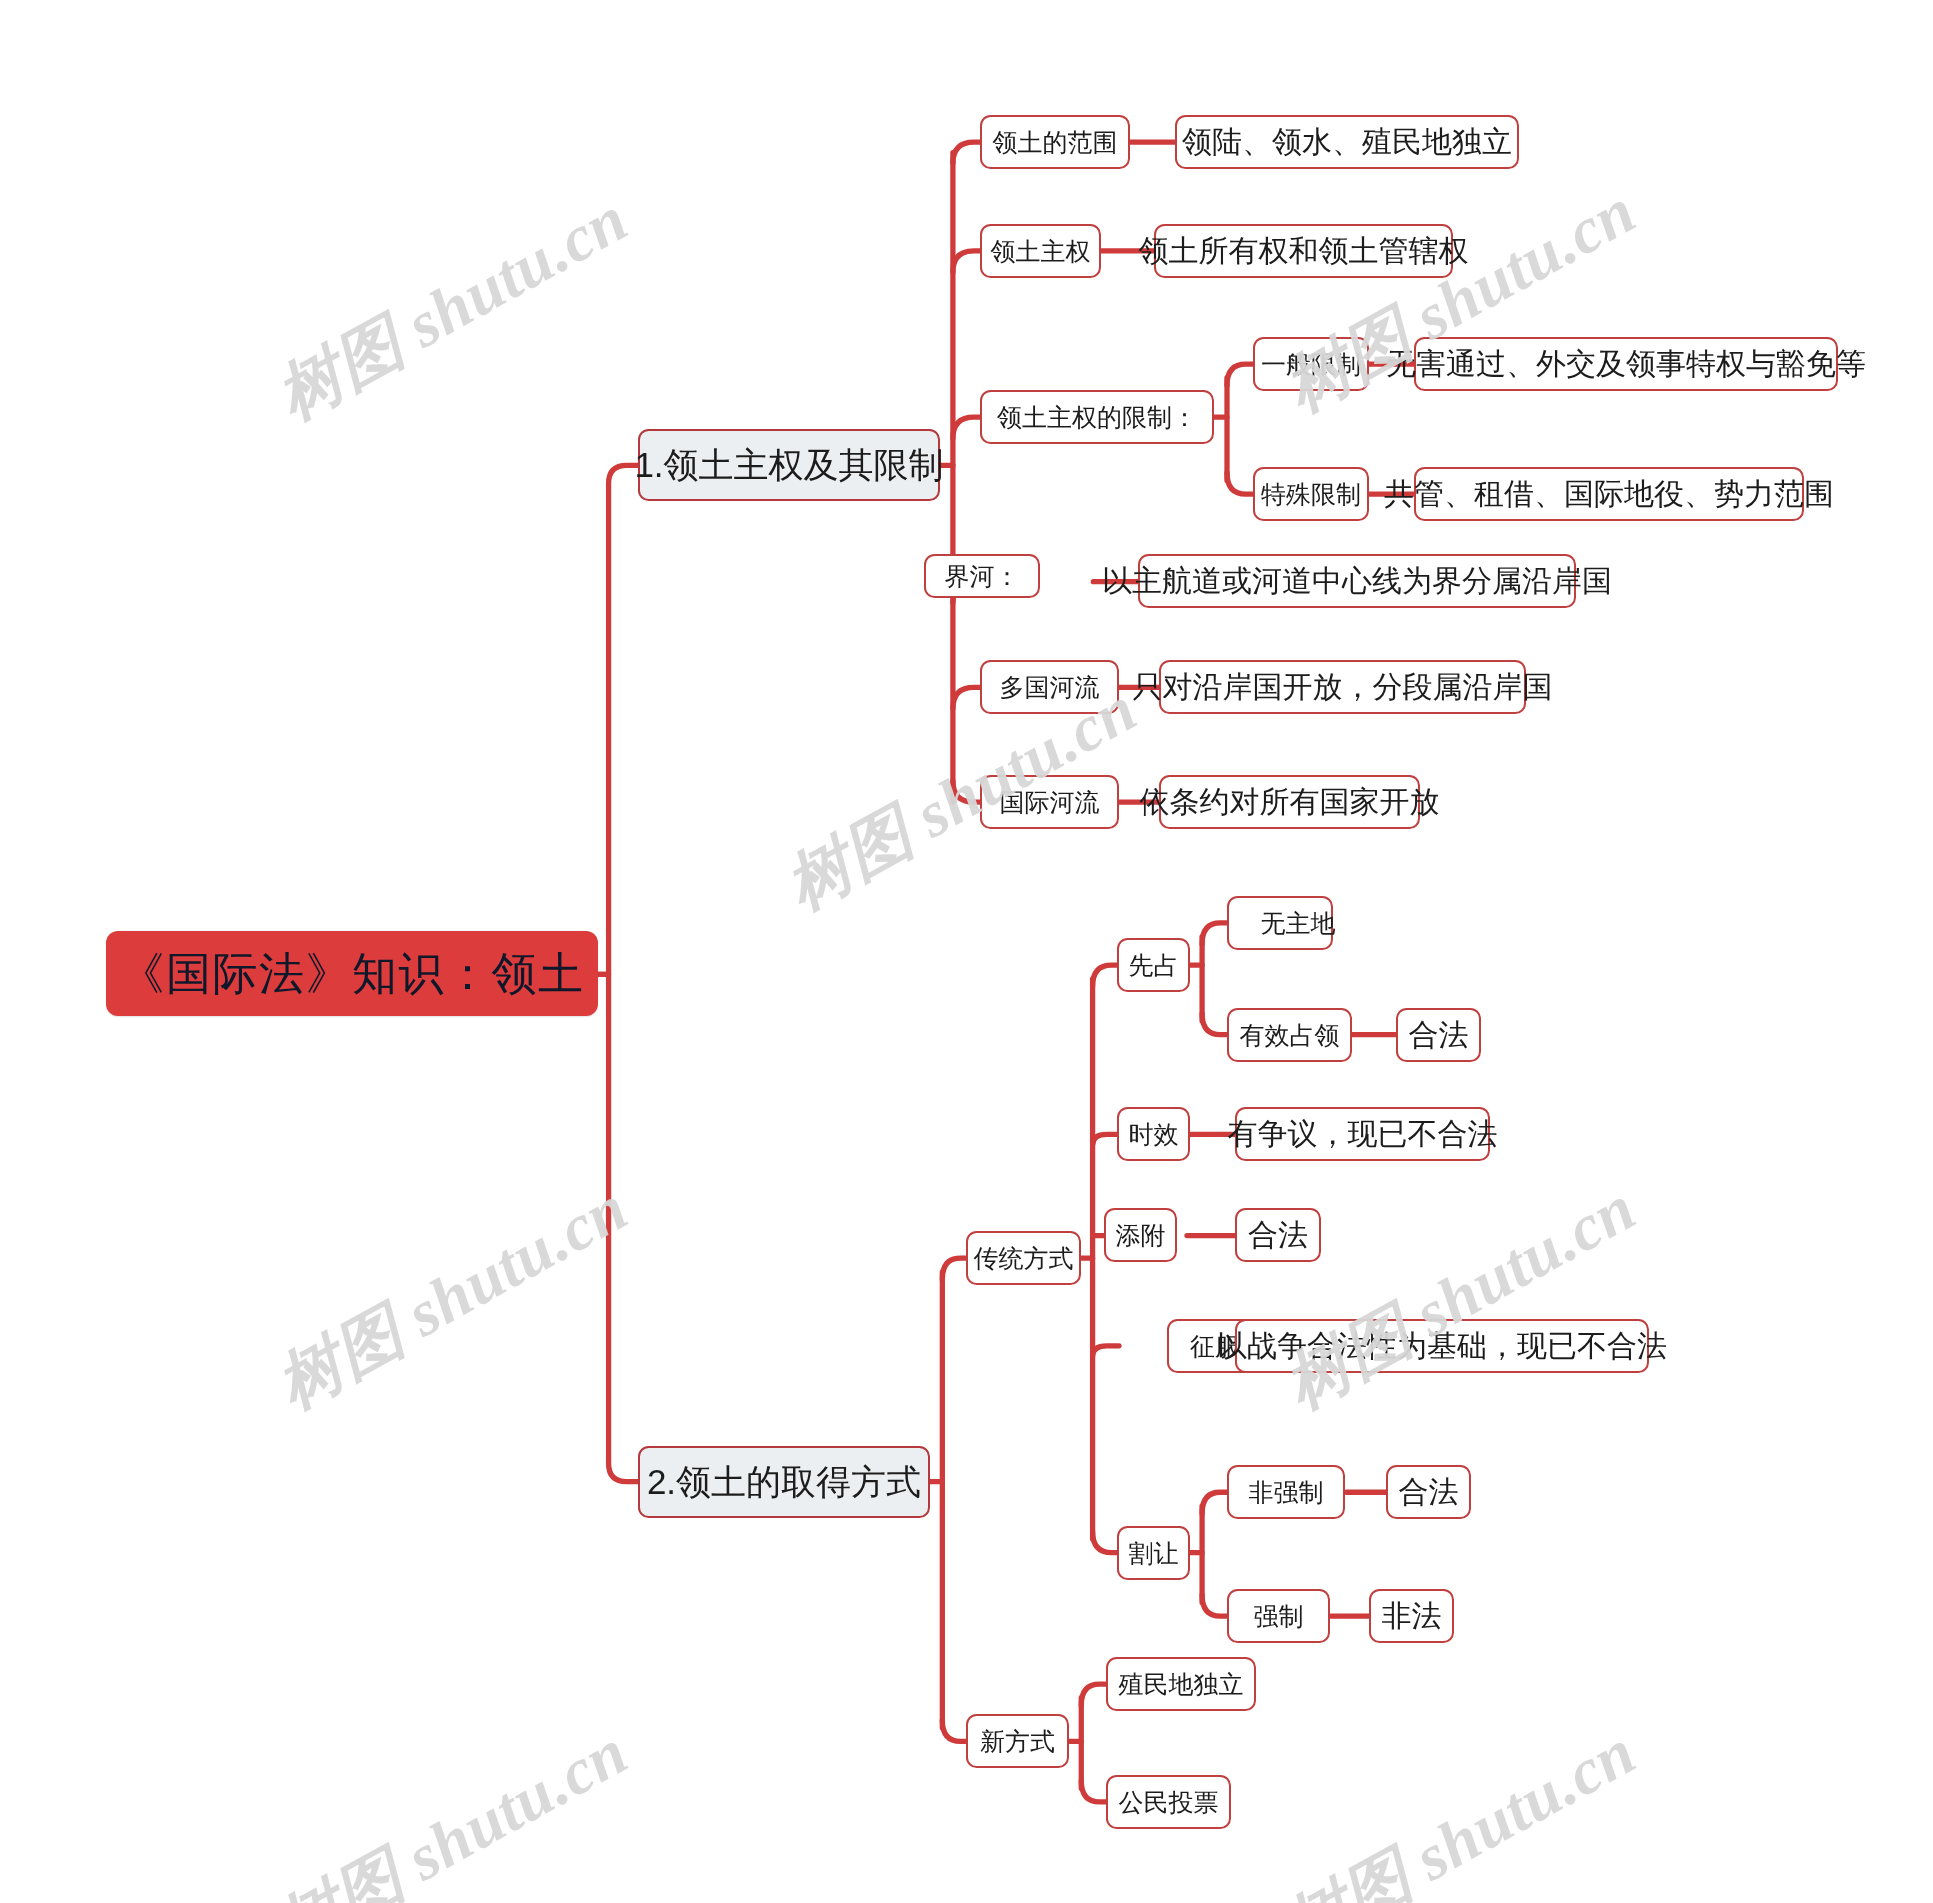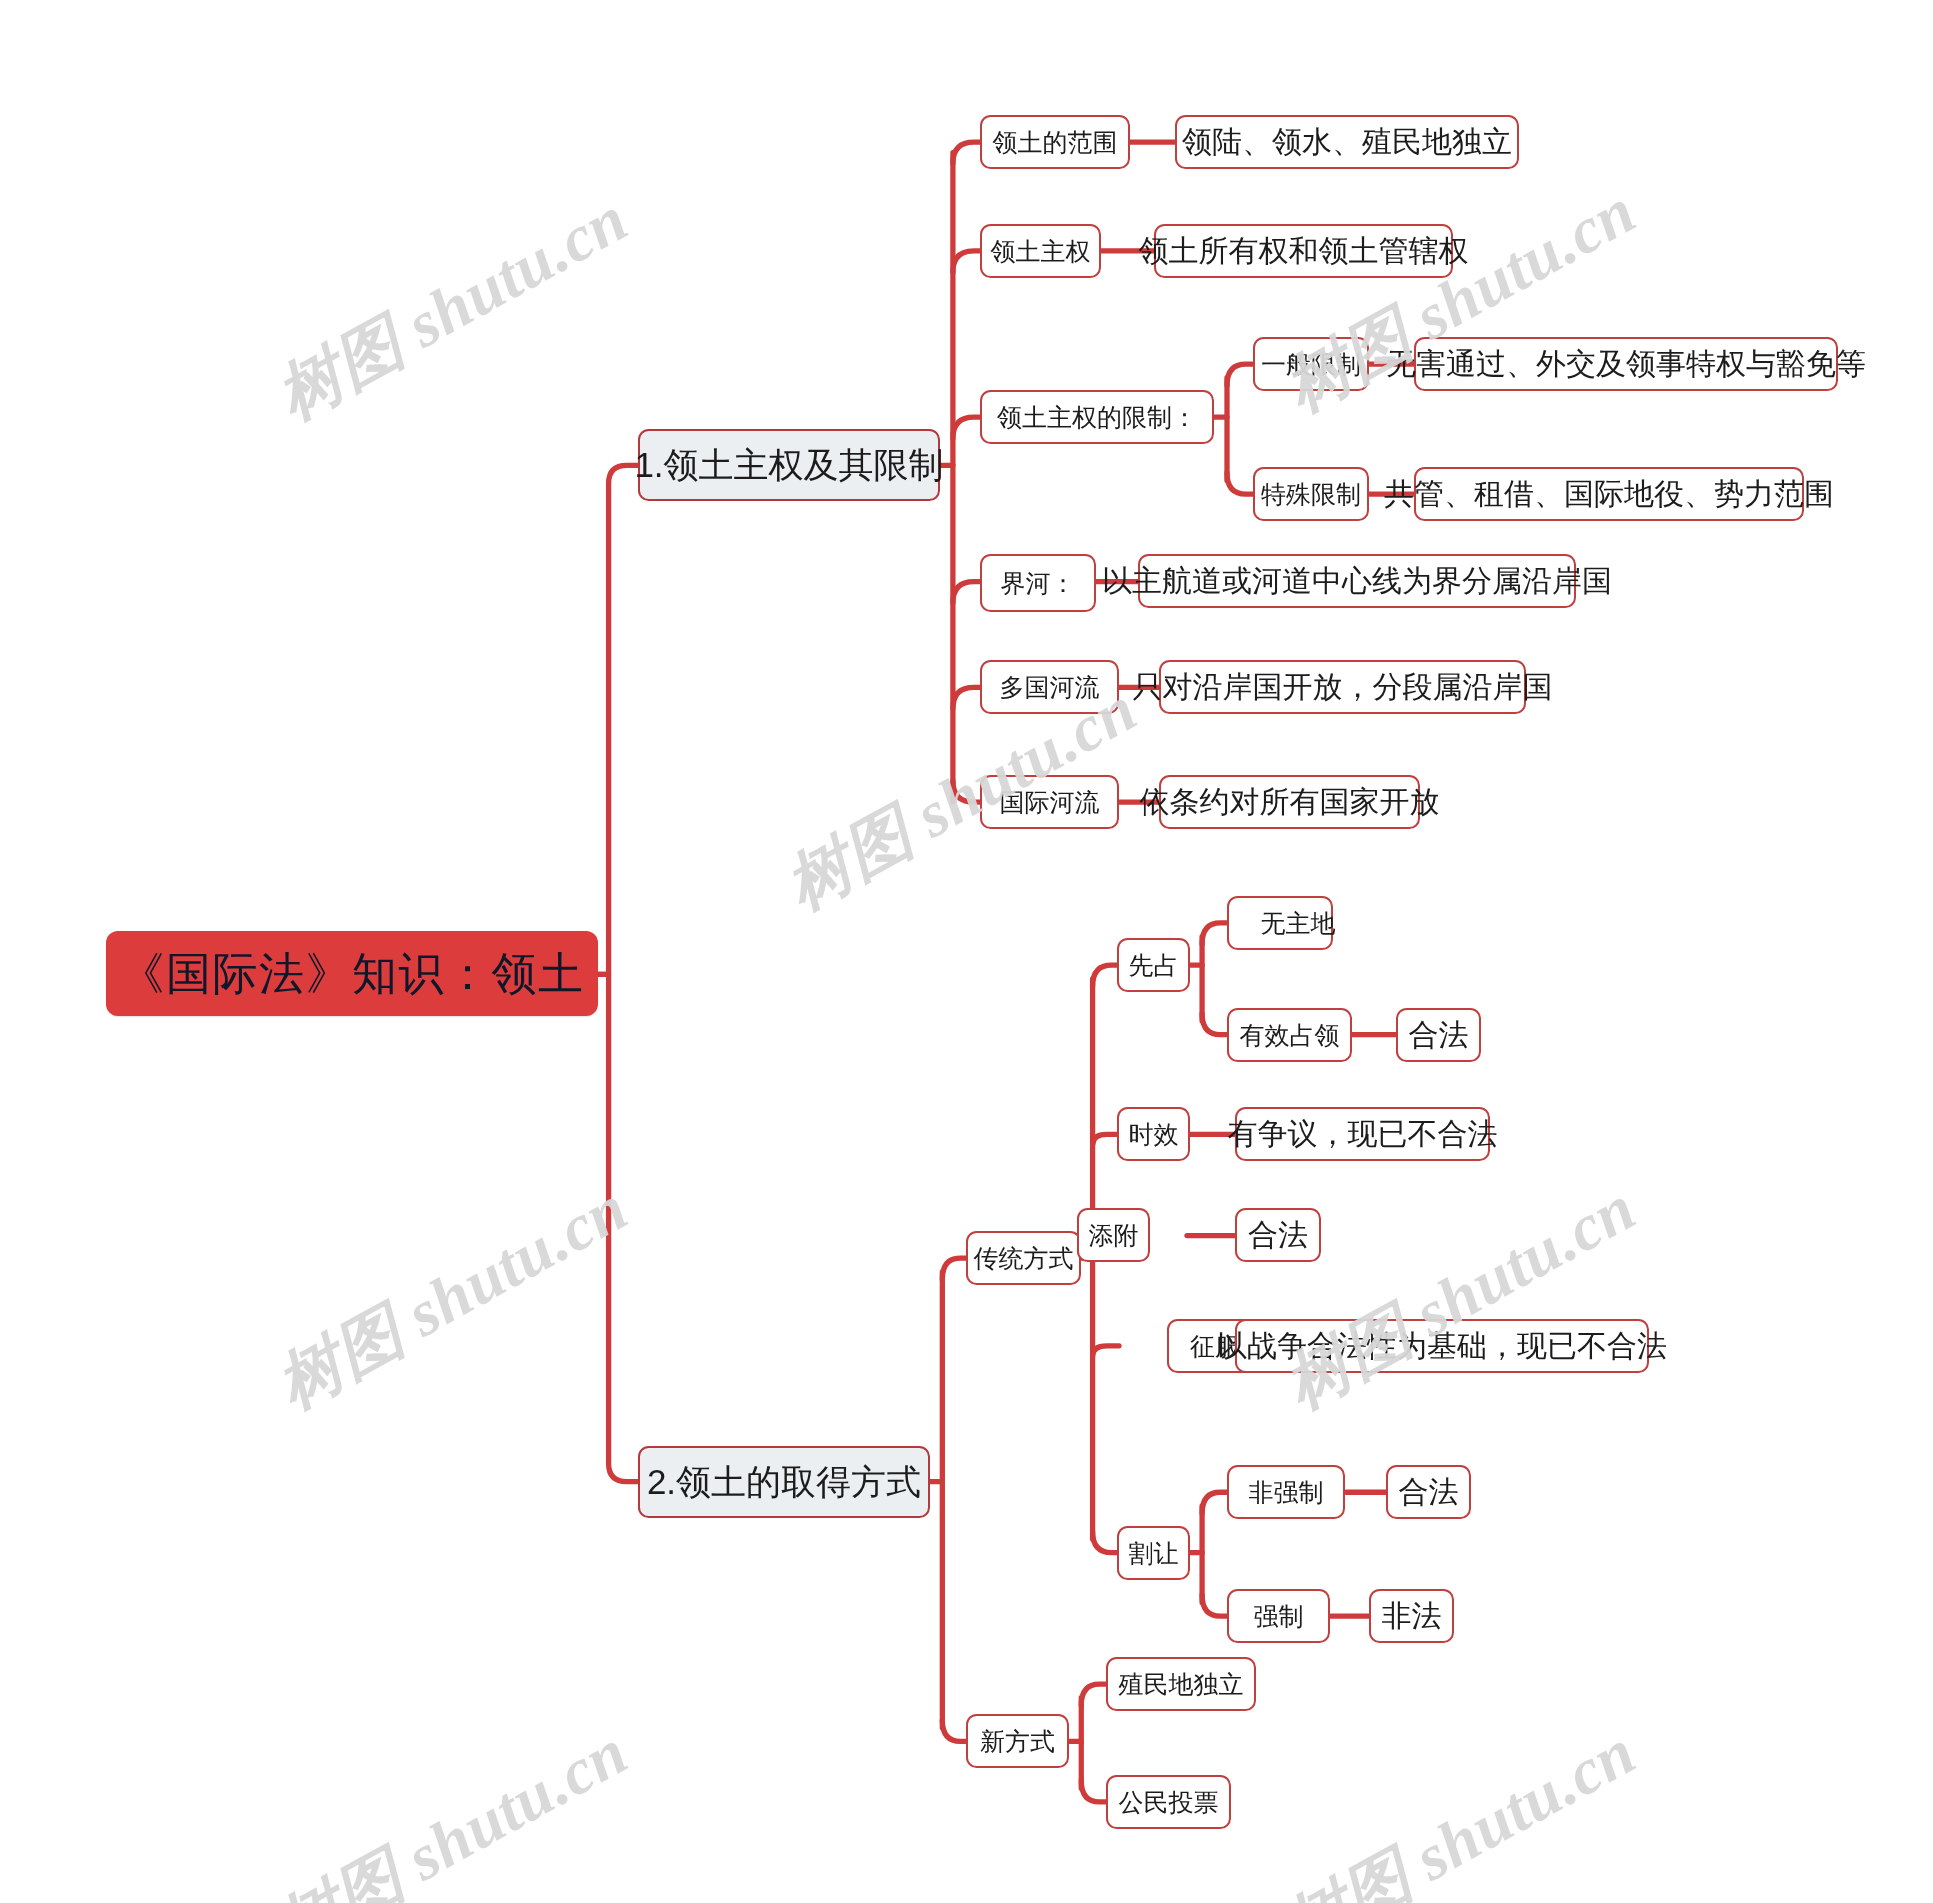--- a/index.html
+++ b/index.html
@@ -164,42 +164,42 @@
   <div class="node leaf" style="left:1154px;top:224px;width:299px;height:54px;">领土所有权和领土管辖权</div>
 
   <div class="node lvl2" style="left:980px;top:390px;width:234px;height:54px;">领土主权的限制：</div>
 
   <div class="node lvl3" style="left:1253px;top:337px;width:116px;height:54px;">一般限制</div>
   <div class="node leaf" style="left:1414px;top:337px;width:424px;height:54px;">无害通过、外交及领事特权与豁免等</div>
 
   <div class="node lvl3" style="left:1253px;top:467px;width:116px;height:54px;">特殊限制</div>
   <div class="node leaf" style="left:1414px;top:467px;width:390px;height:54px;">共管、租借、国际地役、势力范围</div>
 
-  <div class="node lvl2" style="left:980px;top:554px;width:116px;height:58px;">界河：</div>
+  <div class="node lvl2" style="left:924px;top:554px;width:116px;height:44px;">界河：</div>
   <div class="node leaf" style="left:1138px;top:554px;width:438px;height:54px;">以主航道或河道中心线为界分属沿岸国</div>
 
   <div class="node lvl2" style="left:980px;top:660px;width:139px;height:54px;">多国河流</div>
   <div class="node leaf" style="left:1159px;top:660px;width:367px;height:54px;">只对沿岸国开放，分段属沿岸国</div>
 
   <div class="node lvl2" style="left:980px;top:775px;width:139px;height:54px;">国际河流</div>
   <div class="node leaf" style="left:1159px;top:775px;width:261px;height:54px;">依条约对所有国家开放</div>
 
   <div class="node lvl2" style="left:966px;top:1231px;width:115px;height:54px;">传统方式</div>
 
   <div class="node lvl2" style="left:966px;top:1714px;width:103px;height:54px;">新方式</div>
 
   <div class="node lvl3" style="left:1117px;top:938px;width:73px;height:54px;">先占</div>
   <div class="node lvl4" style="left:1227px;top:896px;width:106px;height:54px;padding-left:36px;">无主地</div>
   <div class="node lvl4" style="left:1227px;top:1008px;width:125px;height:54px;">有效占领</div>
   <div class="node leaf" style="left:1396px;top:1008px;width:85px;height:54px;">合法</div>
 
   <div class="node lvl3" style="left:1117px;top:1107px;width:73px;height:54px;">时效</div>
   <div class="node leaf" style="left:1235px;top:1107px;width:255px;height:54px;">有争议，现已不合法</div>
 
-  <div class="node lvl3" style="left:1077px;top:1208px;width:73px;height:54px;">添附</div>
+  <div class="node lvl3" style="left:1104px;top:1208px;width:73px;height:54px;">添附</div>
   <div class="node leaf" style="left:1235px;top:1208px;width:86px;height:54px;">合法</div>
 
   <div class="node lvl3" style="left:1167px;top:1319px;width:96px;height:54px;">征服</div>
   <div class="node leaf" style="left:1235px;top:1319px;width:414px;height:54px;">以战争合法性为基础，现已不合法</div>
 
   <div class="node lvl3" style="left:1117px;top:1526px;width:73px;height:54px;">割让</div>
   <div class="node lvl4" style="left:1227px;top:1465px;width:118px;height:54px;">非强制</div>
   <div class="node leaf" style="left:1386px;top:1465px;width:85px;height:54px;">合法</div>
   <div class="node lvl4" style="left:1227px;top:1589px;width:103px;height:54px;">强制</div>
   <div class="node leaf" style="left:1369px;top:1589px;width:85px;height:54px;">非法</div>

